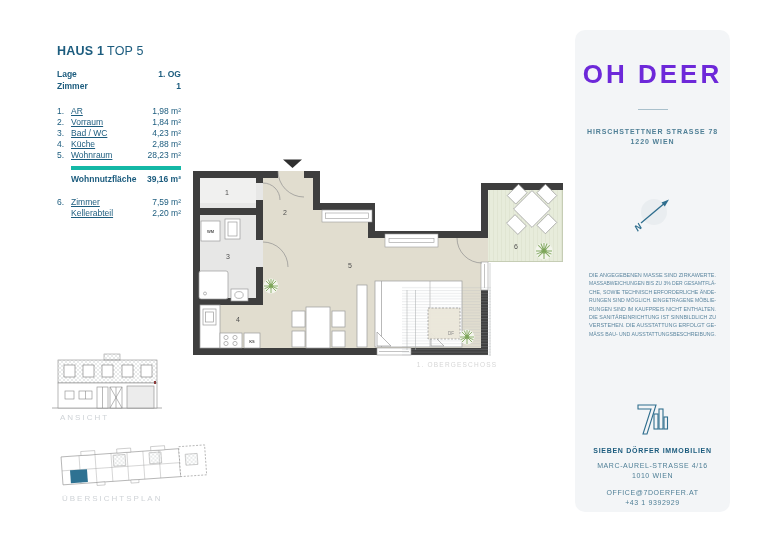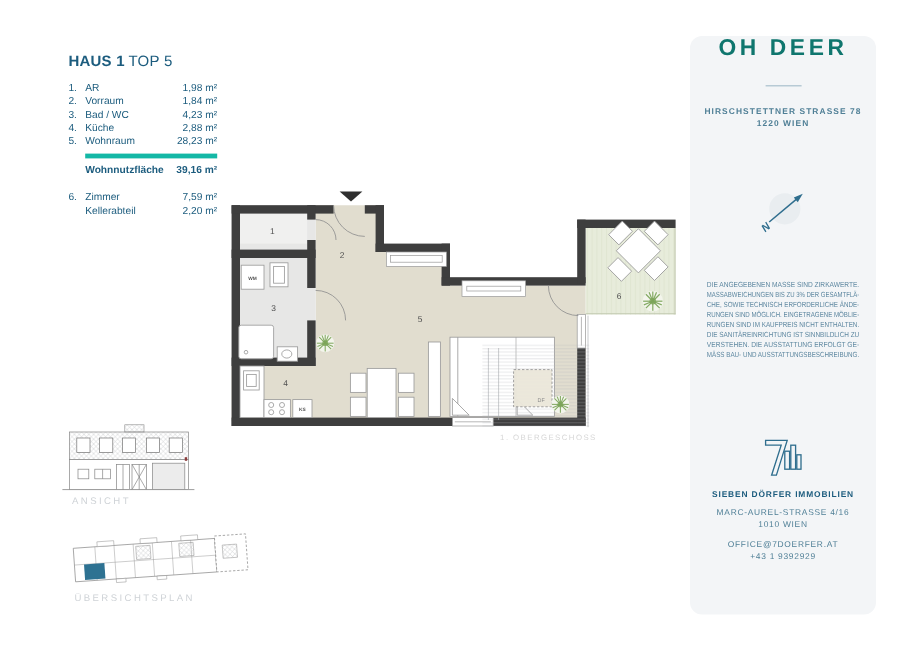--- a/index.html
+++ b/index.html
@@ -7,51 +7,61 @@
         font-family:"Liberation Sans",sans-serif;color:#1c5c7e;}
   
   .info-panel{position:absolute;left:57px;top:44px;width:124px;}
   .title{font-size:12.5px;letter-spacing:.2px;margin:0 0 10px 0;}
   .title .t1{font-weight:700;}
   .title .t2{font-weight:400;margin-left:3px;}
   .meta{margin-bottom:14px;}
   .meta-row{display:flex;justify-content:space-between;font-size:8.5px;font-weight:700;line-height:12px;}
   .room-row{display:flex;font-size:8.5px;line-height:11px;}
   .room-row .num{width:14px;}
-  .room-row .nm{flex:1;}
+  .room-row .nm{flex:1;text-decoration:underline;}
   .room-row .val{text-align:center;white-space:nowrap;}
   .total-wrap{margin-left:14px;border-top:4px solid #14b8a6;margin-top:5px;padding-top:4px;}
   .total-row{display:flex;justify-content:space-between;font-size:8.5px;font-weight:700;}
   .extras{margin-top:13px;}
   
   svg{display:block;}
   .plan{position:absolute;left:185px;top:150px;}
   .elevation{position:absolute;left:50px;top:350px;}
   .siteplan{position:absolute;left:52px;top:438px;}
   .drawing-caption{fill:#cfd3d7;font-size:8px;letter-spacing:2px;}
   
   .brand-panel{position:absolute;left:575px;top:30px;width:155px;height:482px;
                background:#f3f5f7;border-radius:10px;text-align:center;}
-  .brand-name{font-size:19px;font-weight:700;letter-spacing:3px;color:#0f766e;}
+  .brand-name{margin-top:29px;font-size:26px;font-weight:700;letter-spacing:3px;color:#6d28d9;}
   .brand-divider{width:30px;border:0;border-top:1.5px solid #a9c0cc;margin:19px auto 0;}
   .brand-address{margin-top:17px;font-size:7px;font-weight:700;letter-spacing:.9px;
                  color:#4f7f96;line-height:10px;}
   .compass{margin:46px auto 0;}
   .disclaimer-svg{margin:36px auto 0;}
   .logo{margin:57px auto 0;}
   .company-name{margin-top:9px;font-size:7px;font-weight:700;letter-spacing:.7px;color:#1c5c7e;}
   .company-block{margin-top:7px;font-size:7px;letter-spacing:.6px;color:#4f7f96;line-height:10px;}
 </style>
 </head>
 <body>
 
 <div class="page">
 
   <div class="info-panel">
     <h1 class="title"><span class="t1">HAUS 1</span><span class="t2">TOP 5</span></h1>
+    <div class="meta">
+      <div class="meta-row">
+          <span>Lage</span>
+          <span>1. OG</span>
+        </div>
+      <div class="meta-row">
+          <span>Zimmer</span>
+          <span>1</span>
+        </div>
+    </div>
     <div class="room-list">
       <div class="room-row">
           <span class="num">1.</span>
           <span class="nm">AR</span>
           <span class="val">1,98 m²</span>
         </div>
       <div class="room-row">
           <span class="num">2.</span>
           <span class="nm">Vorraum</span>
           <span class="val">1,84 m²</span>

